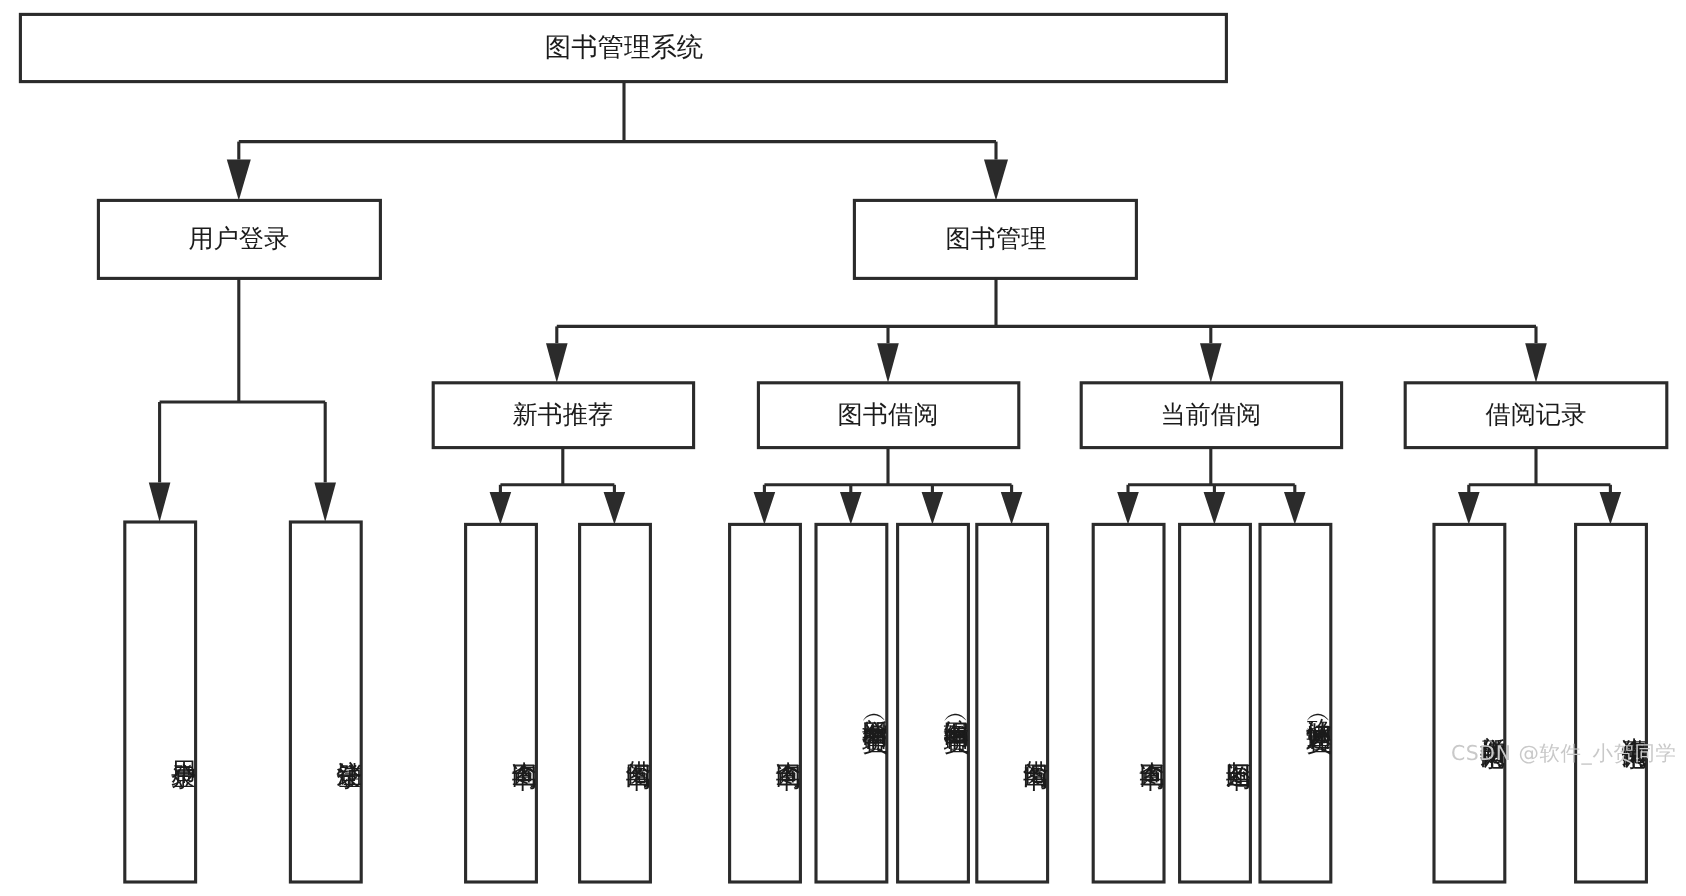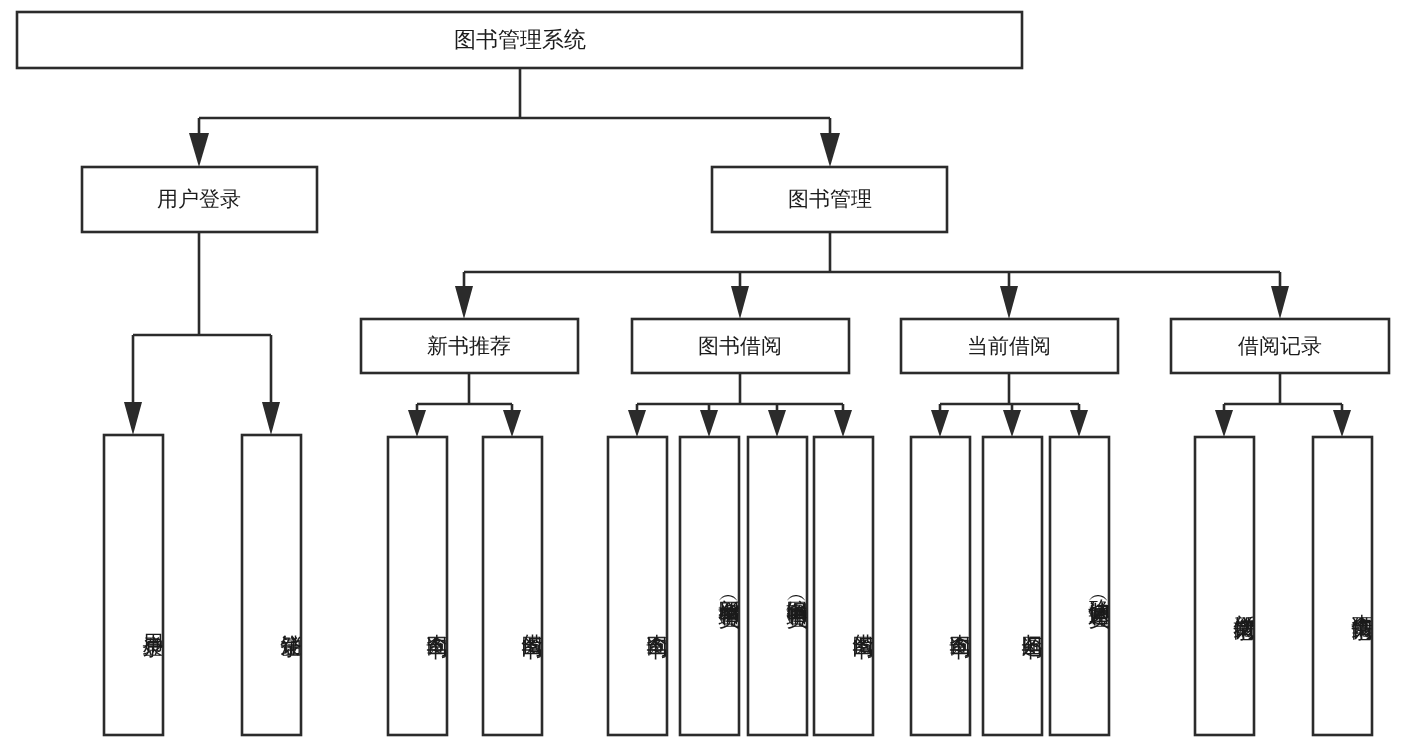--- a/index.html
+++ b/index.html
@@ -224,14 +224,15 @@
   <div class="leaf-label" style="left:911px; top:505px; width:59px; height:230px;">查询图书</div>
 
   <div class="leaf-label" style="left:983px; top:505px; width:59px; height:230px;">归还图书</div>
 
   <div class="leaf-label" style="left:1050px; top:443px; width:59px; height:292px;">确认归还（管理员）</div>
 
   <div class="leaf-label" style="left:1195px; top:468px; width:59px; height:267px;">新增借阅记录</div>
 
   <div class="leaf-label" style="left:1313px; top:468px; width:59px; height:267px;">查询借阅记录</div>
 
+  <div class="watermark">CSDN @软件_小贺同学</div>
 
 </div>
 
 </body></html>

